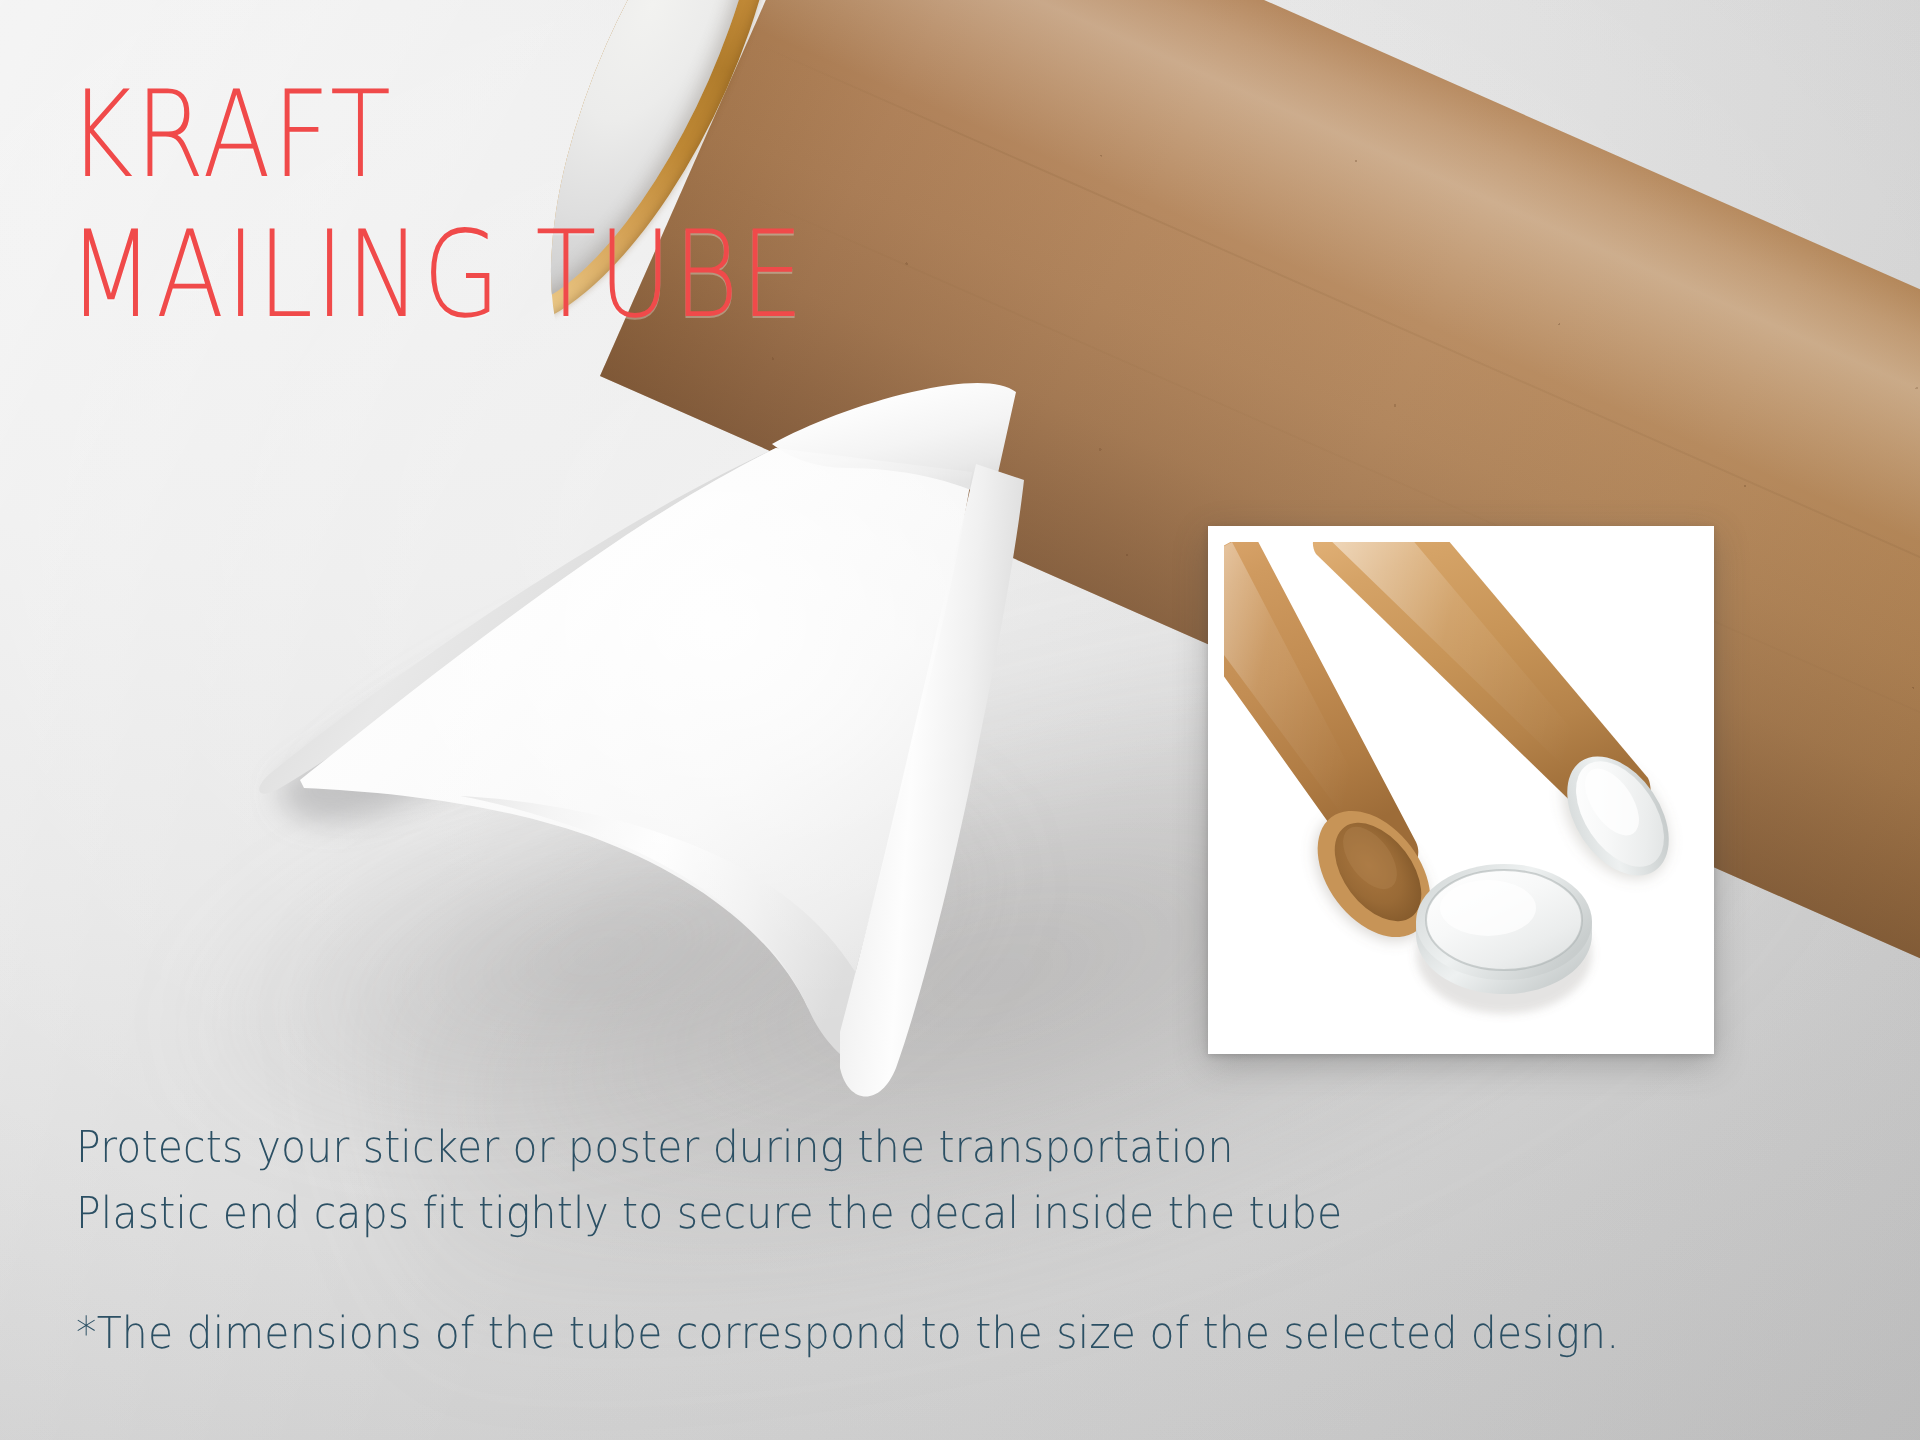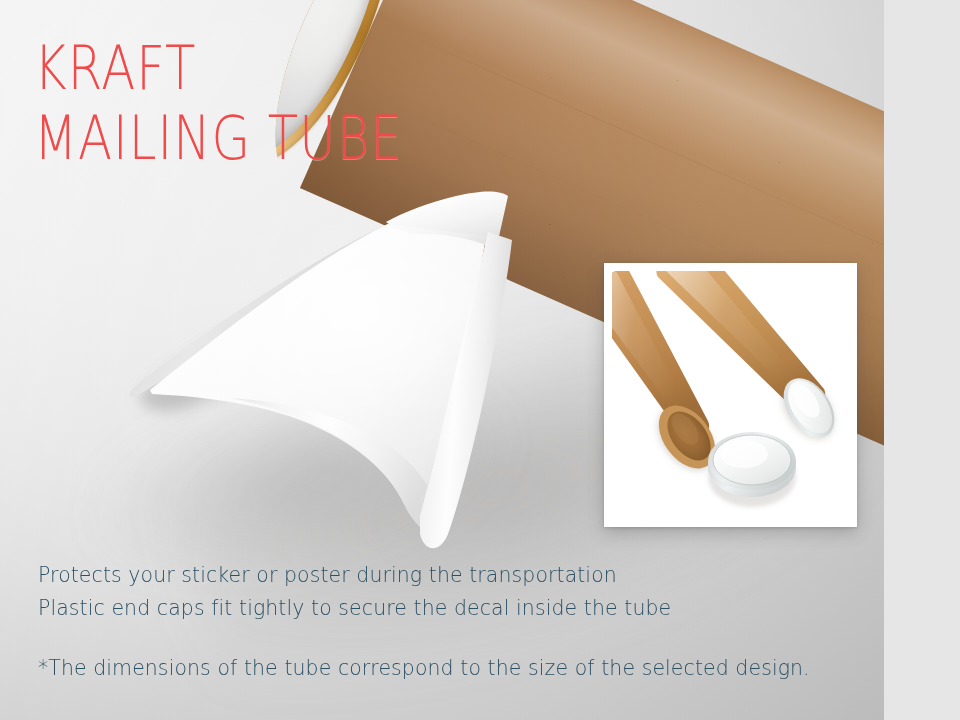--- a/index.html
+++ b/index.html
@@ -5,21 +5,21 @@
 <style>
   * { margin:0; padding:0; box-sizing:border-box; }
   html,body { width:960px; height:720px; overflow:hidden; }
   body {
     font-family:"Liberation Sans", sans-serif;
     background:#e6e6e6;
   }
 
   #stage {
     position:relative;
-    width:884px; height:720px;
+    width:960px; height:720px;
     overflow:hidden;
     background:#e7e7e7;
   }
 
   
   .bg-base {
     position:absolute; inset:0;
     background:
       radial-gradient(130% 115% at 18% 8%,
         #ececec 0%, #e8e8e8 28%, #e2e2e2 48%,

